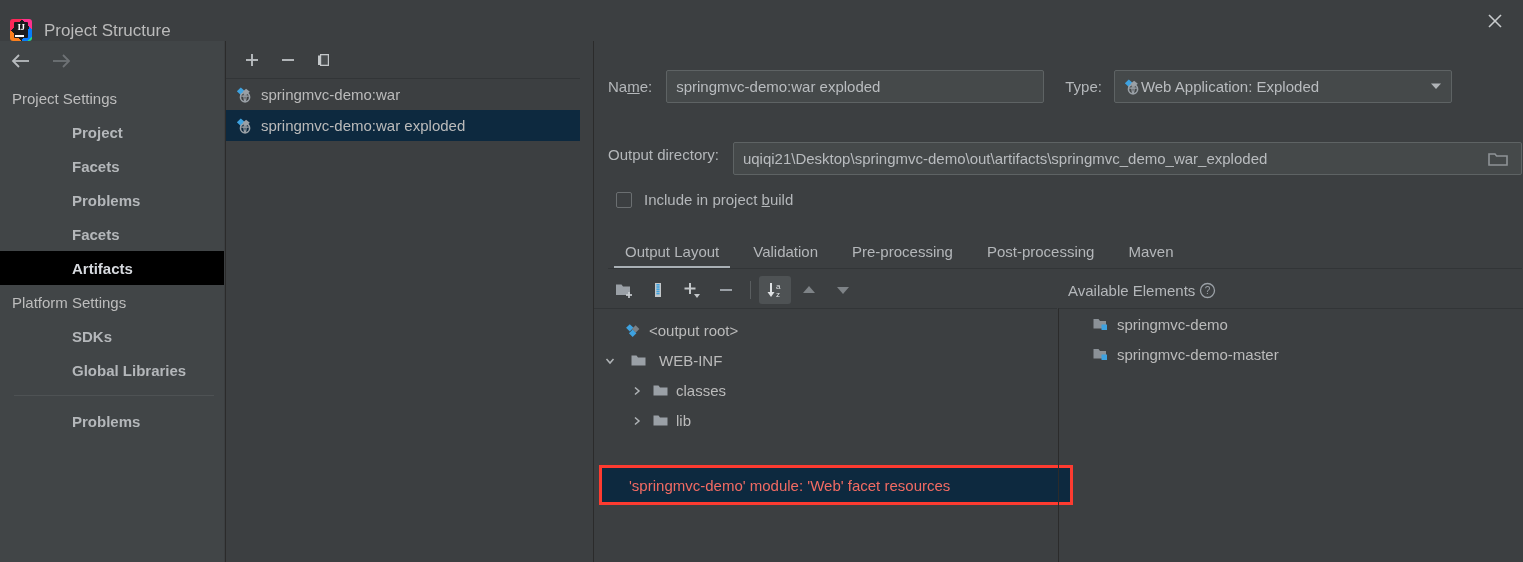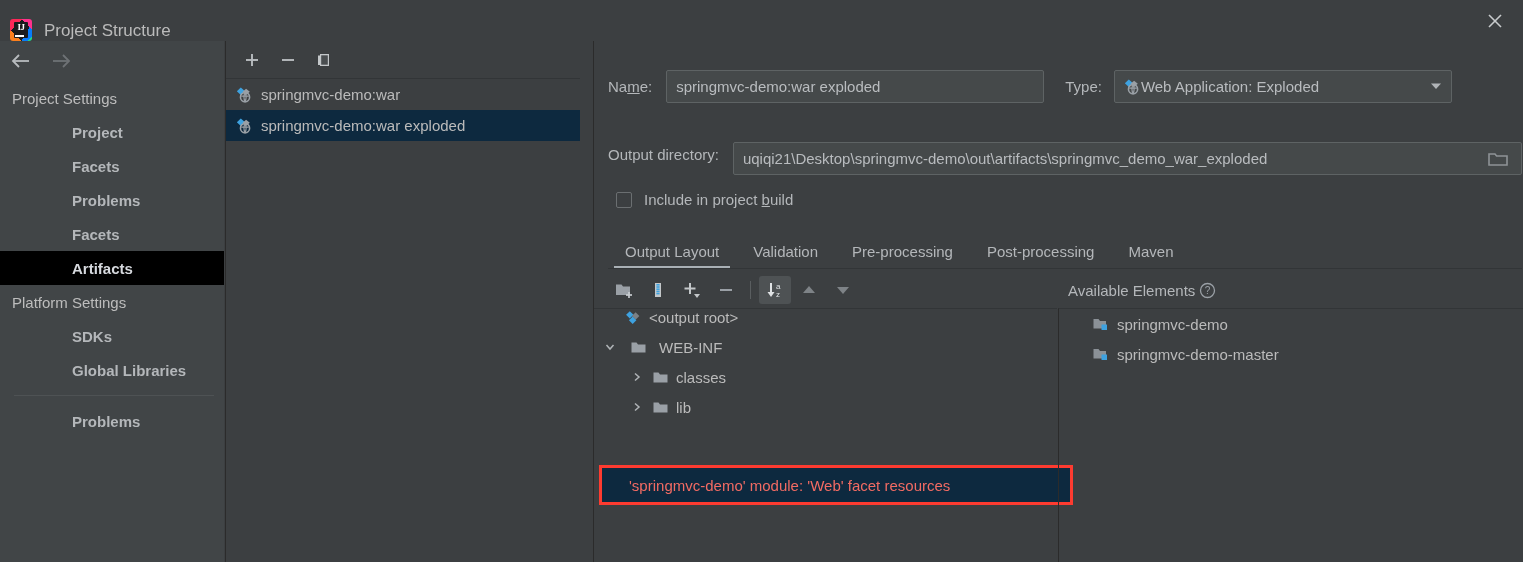--- a/index.html
+++ b/index.html
@@ -182,21 +182,21 @@
   
   #tree-left {
     position: absolute; left: 0; top: 267px; width: 463px; bottom: 0;
     border-top: 1px solid #323537;
   }
   #tree-right {
     position: absolute; left: 464px; top: 267px; right: 0; bottom: 0;
     border-top: 1px solid #323537; border-left: 1px solid #2b2b2b;
   }
   .tnode {
-    height: 30px; display: flex; align-items: flex-start; color: #bbbbbb; font-size: 15px;
+    height: 30px; display: flex; align-items: flex-end; color: #bbbbbb; font-size: 15px;
     cursor: pointer; gap: 7px;
   }
   .chev { width: 16px; height: 16px; flex: none; display:flex; align-items:center; justify-content:center;}
   .chev.empty { visibility: hidden; }
   .tnode .ico { width: 17px; height: 17px; flex: none; }
 
   #facet-row {
     position: absolute; left: 5px; top: 156px; width: 474px; height: 40px;
     background: #0d293f;
     border: 3px solid #fd3b30;

